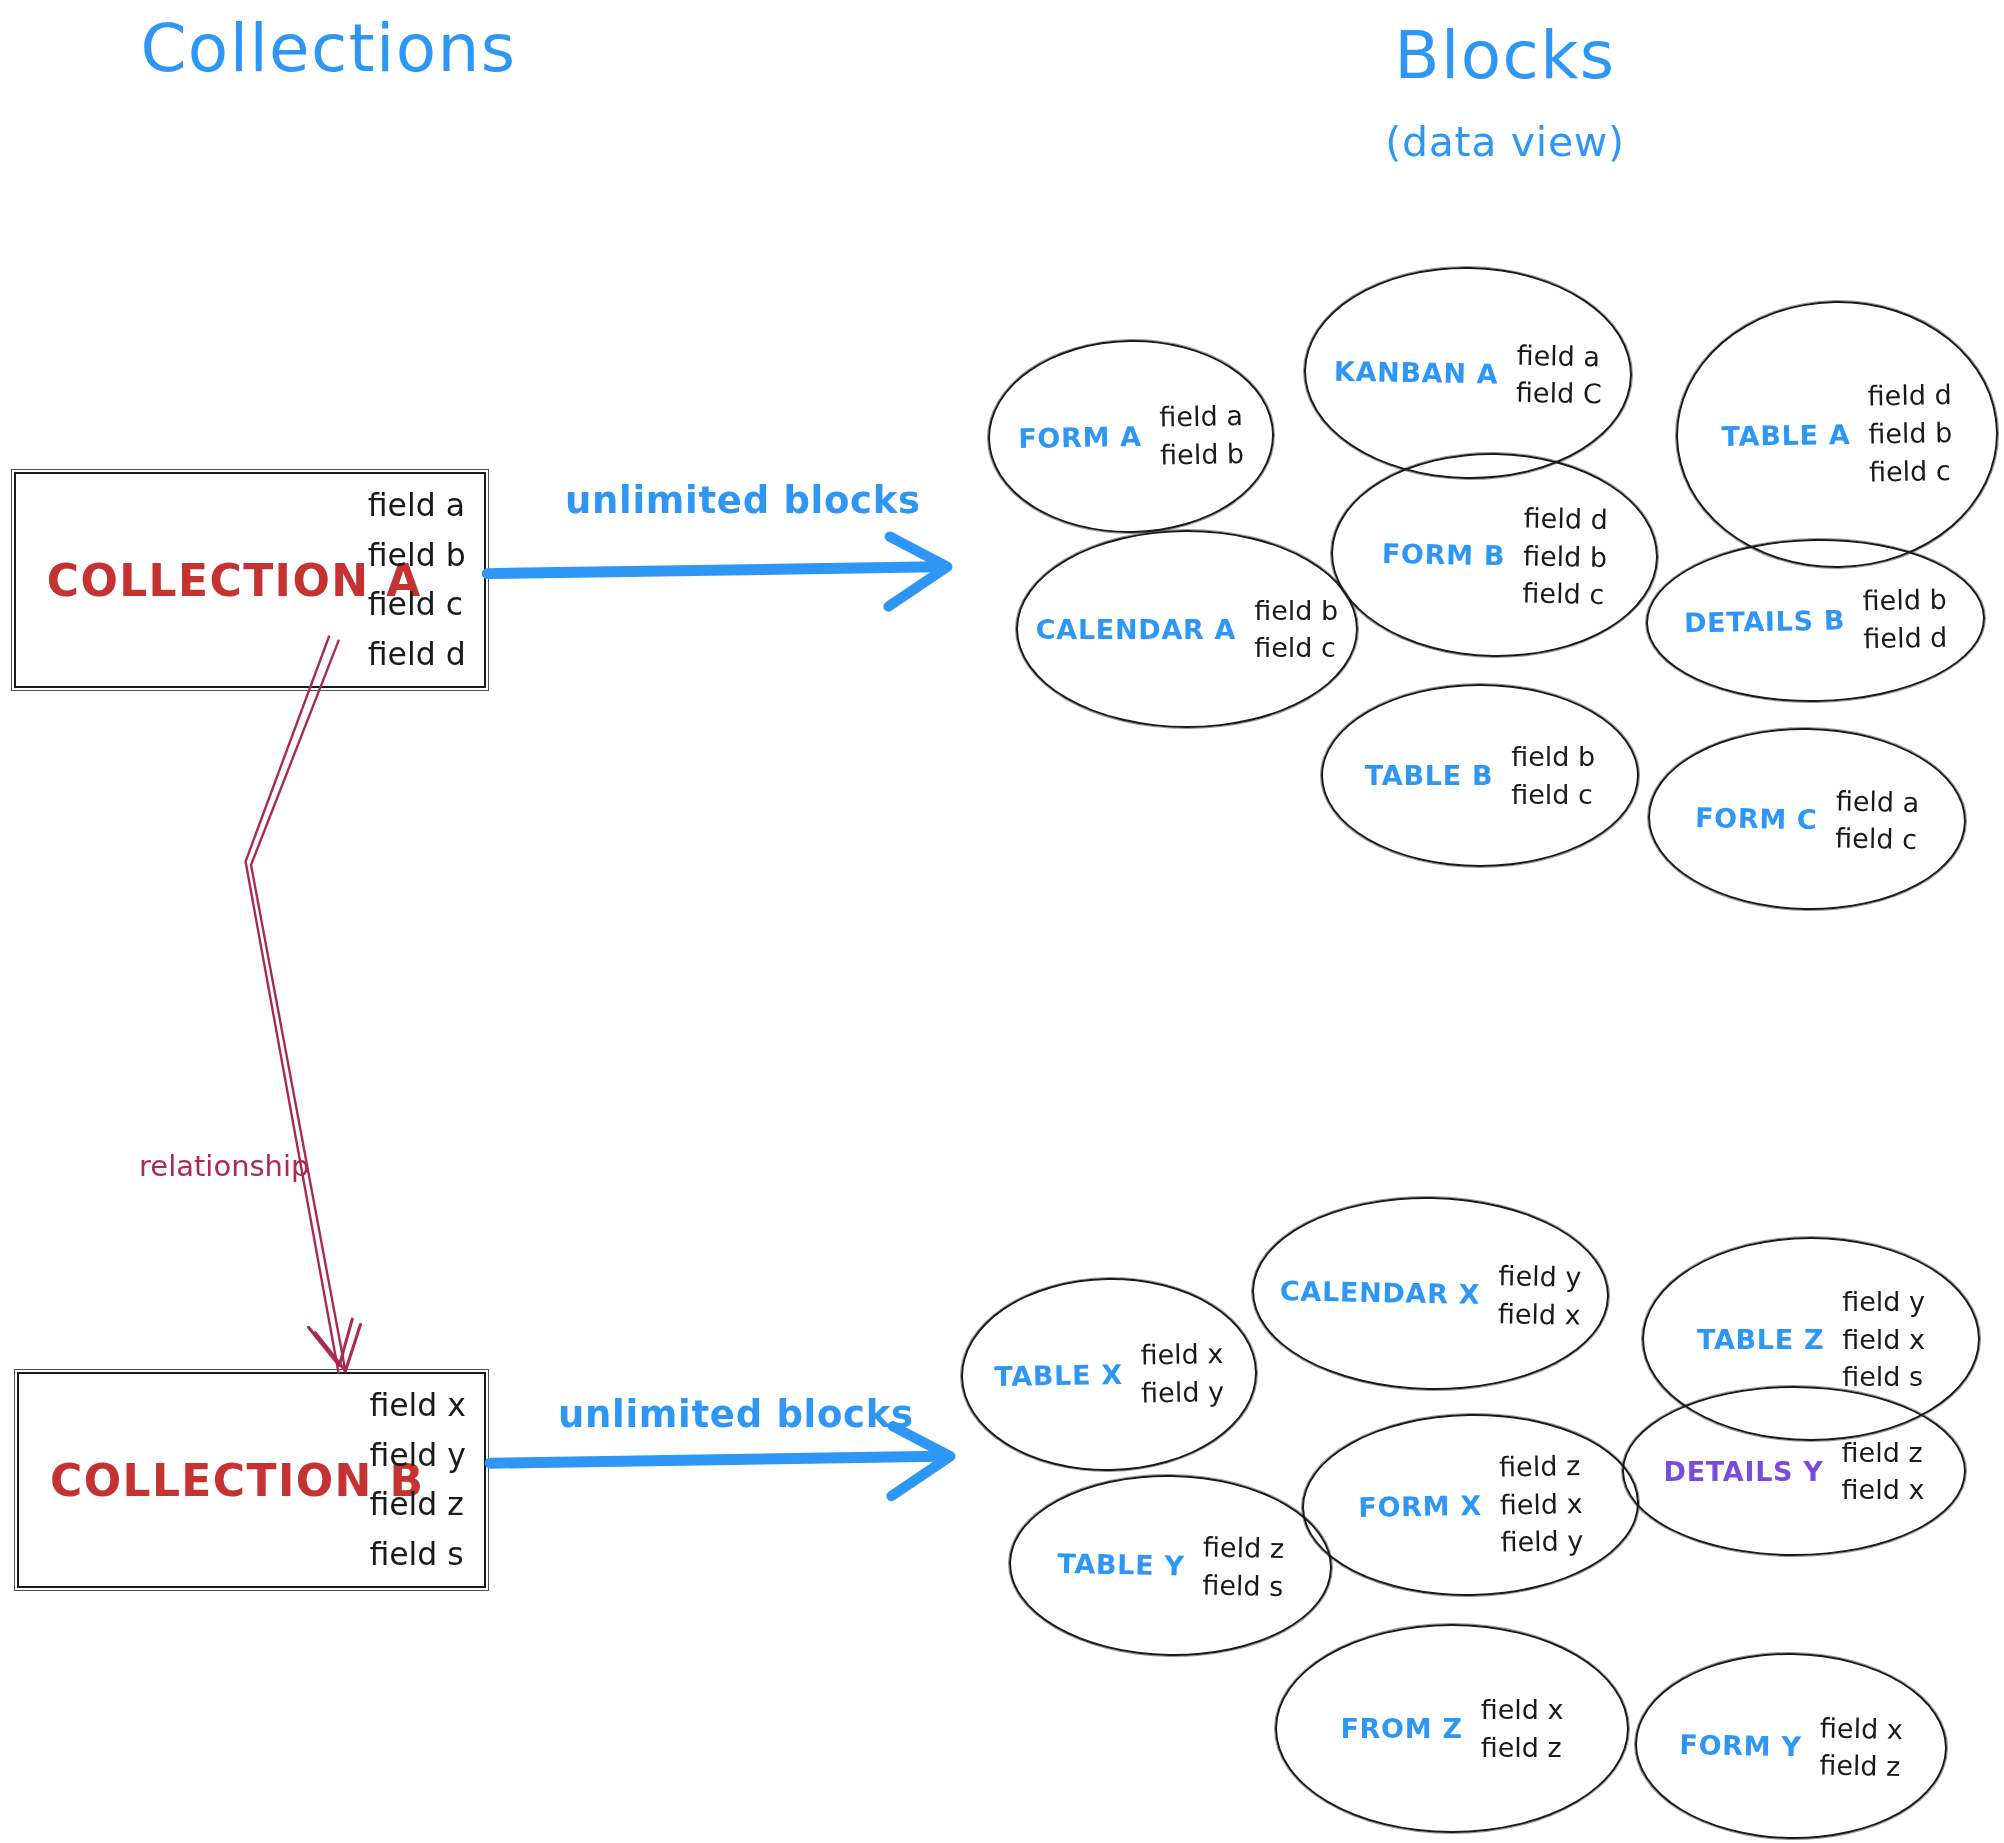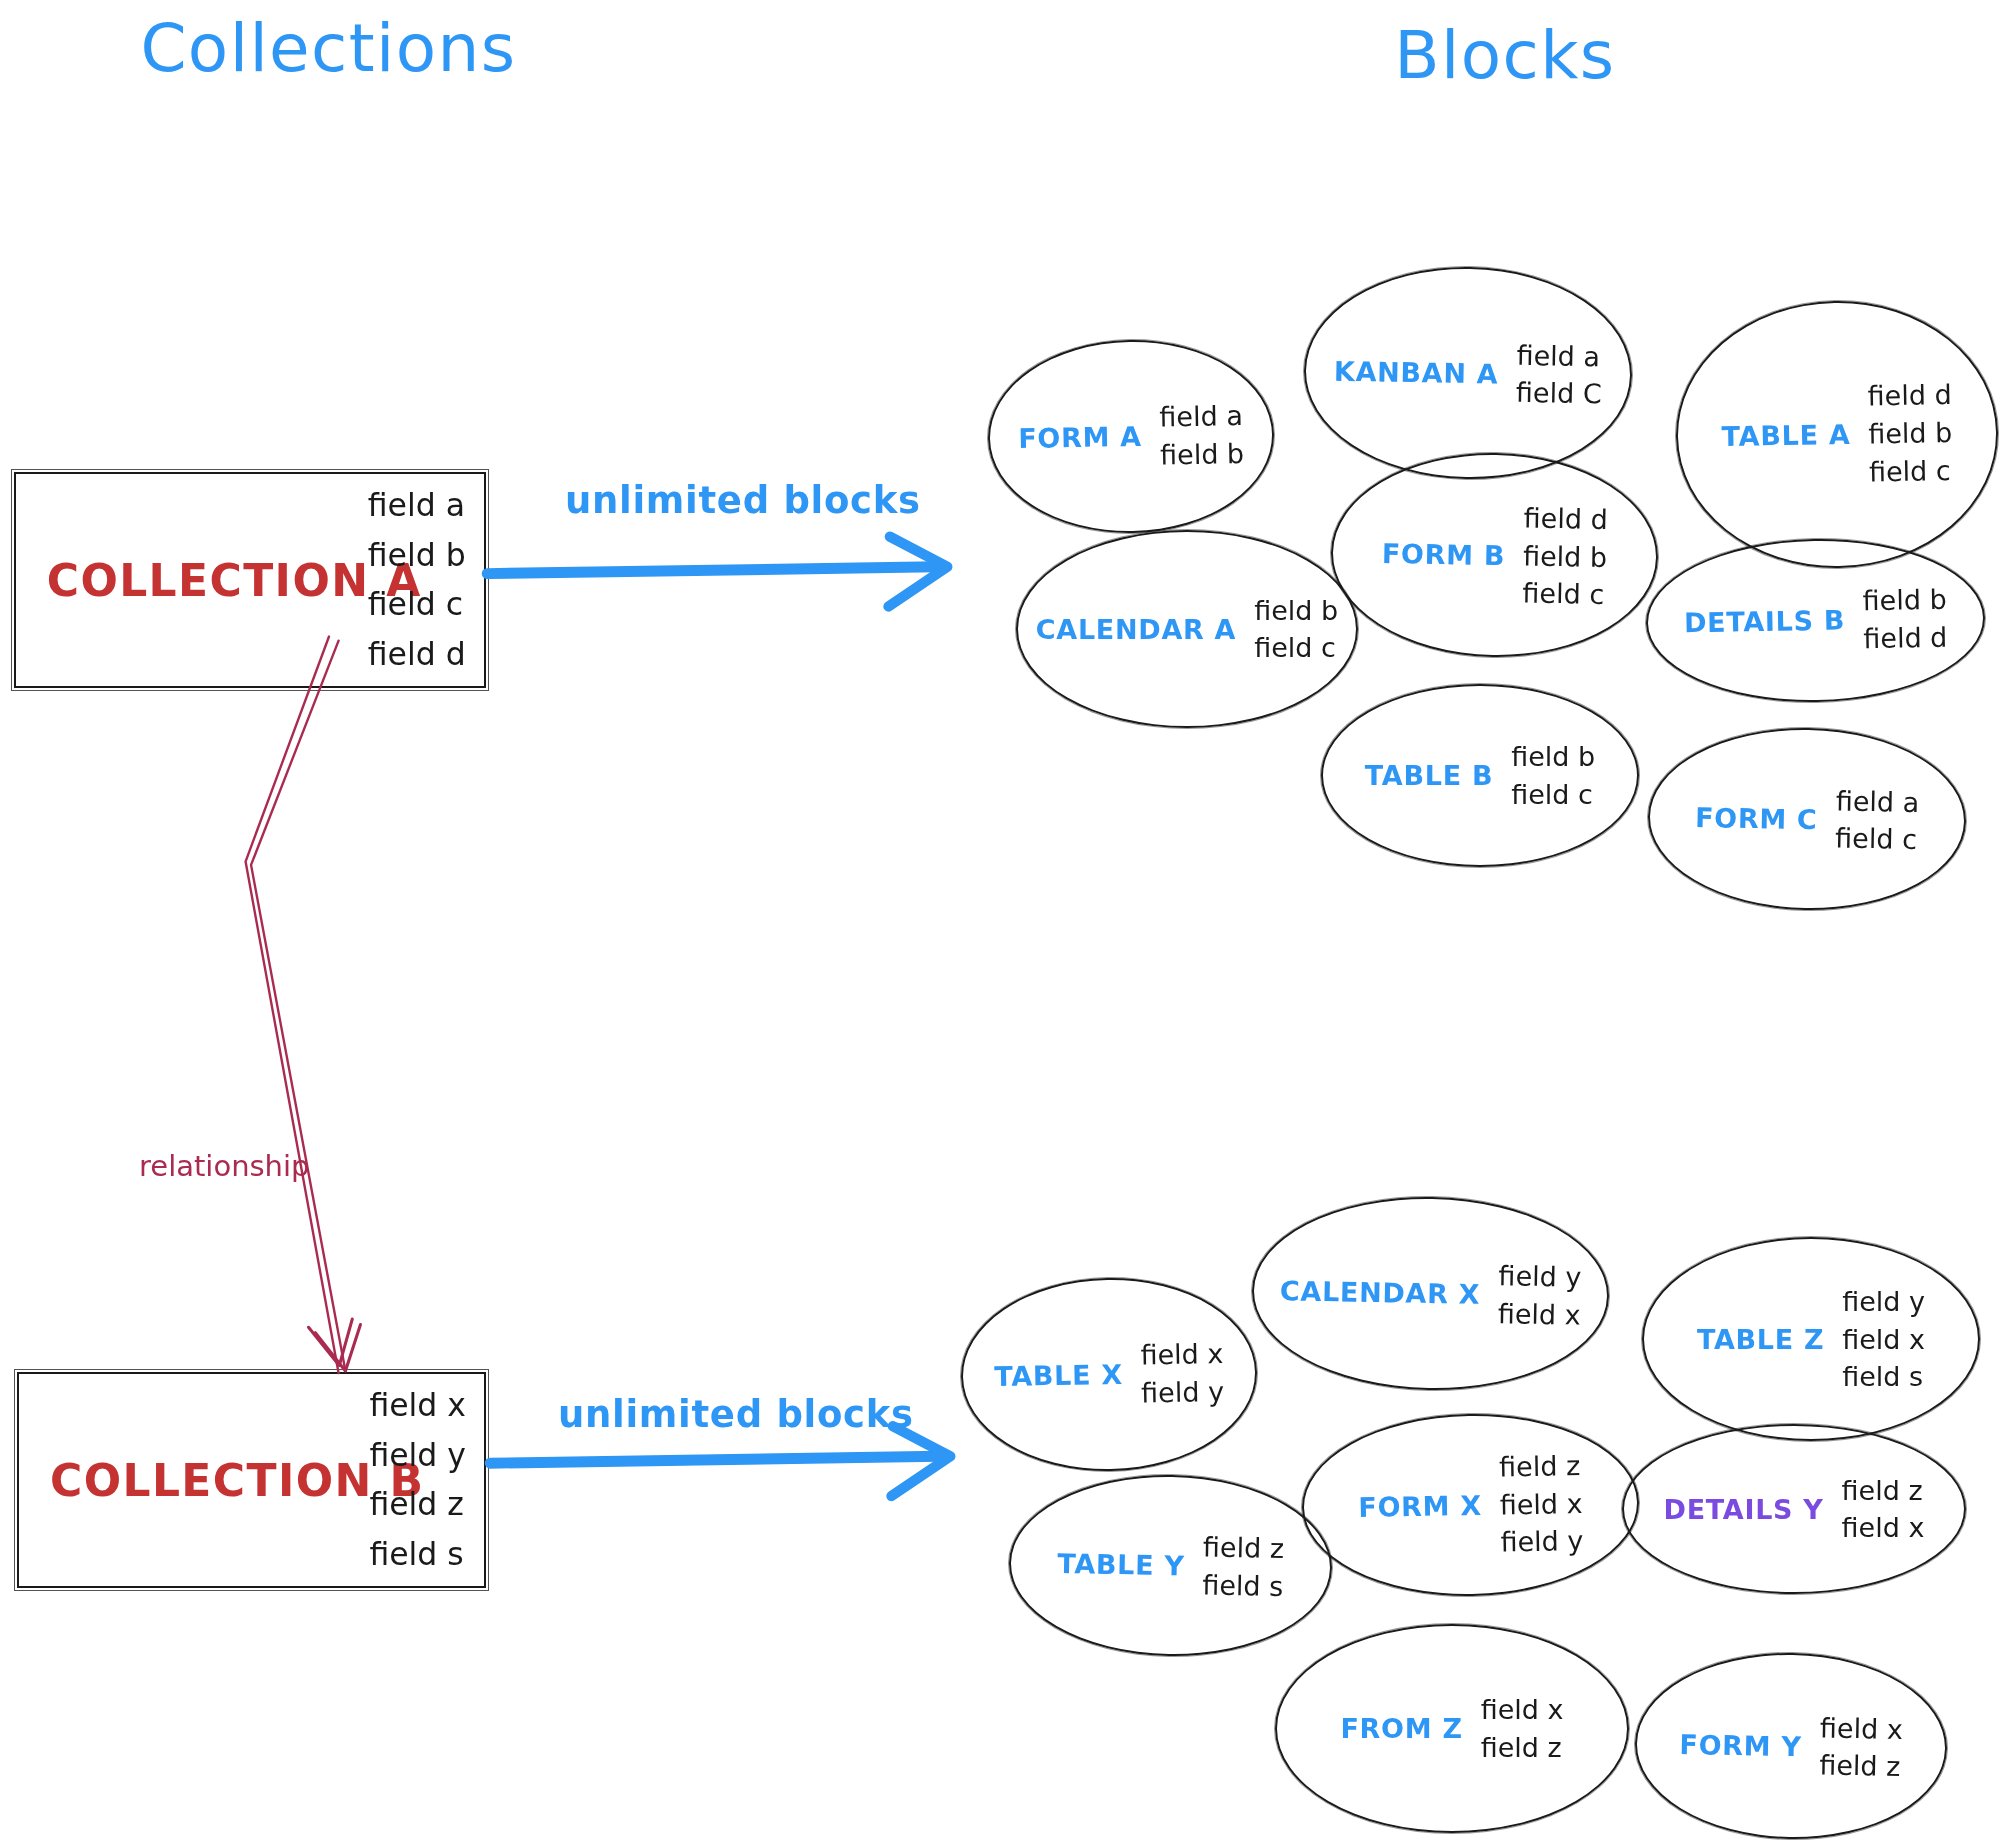--- a/index.html
+++ b/index.html
@@ -103,20 +103,21 @@
   }
   svg{ position:absolute; overflow:visible; }
 </style>
 </head>
 <body>
 
 <div id="page">
 
   <div class="title" style="left:89px;top:10.3px;width:479px;">Collections</div>
   <div class="title" style="left:1286px;top:17px;width:438px;">Blocks</div>
+  <div class="subtitle" style="left:1286px;top:118px;width:438px;">(data view)</div>
 
   <div class="colbox" style="left:13.7px;top:472px;width:472px;height:216px;">
     <span class="colname">COLLECTION A</span>
     <div class="boxfields">
       <span>field a</span>
       <span>field b</span>
       <span>field c</span>
       <span>field d</span>
     </div>
   </div>
@@ -252,21 +253,21 @@
   </div>
 
   <div class="ellipse" style="left:1009px;top:1475px;width:323px;height:181px;transform:rotate(1deg);">
     <span class="blabel">TABLE Y</span>
     <div class="bfields">
       <span>field z</span>
       <span>field s</span>
     </div>
   </div>
 
-  <div class="ellipse" style="left:1622px;top:1424px;width:344px;height:170px;align-items:center;">
+  <div class="ellipse" style="left:1622px;top:1386px;width:344px;height:170px;align-items:center;">
     <span class="blabel purple">DETAILS Y</span>
     <div class="bfields">
       <span>field z</span>
       <span>field x</span>
     </div>
   </div>
 
   <div class="ellipse" style="left:1275px;top:1624px;width:354px;height:209px;">
     <span class="blabel">FROM Z</span>
     <div class="bfields">

